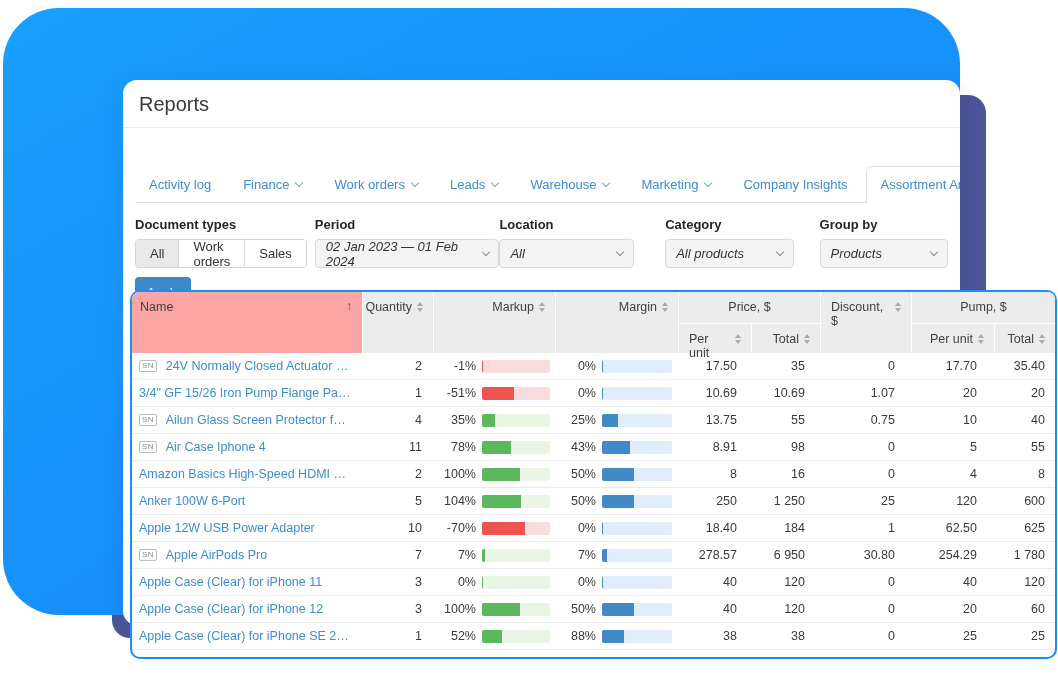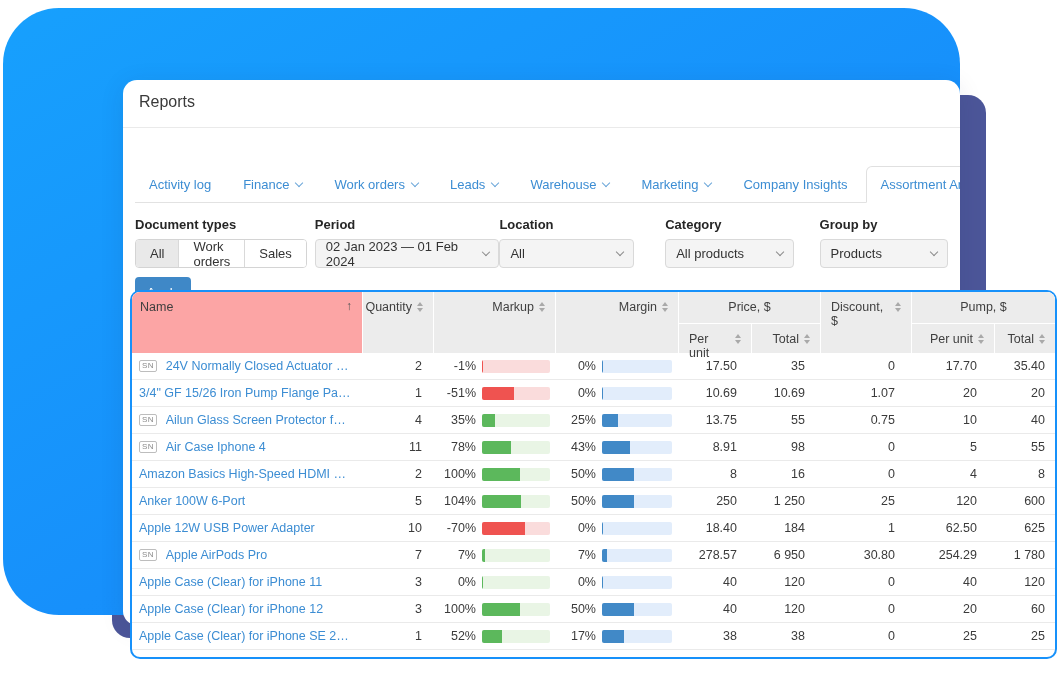--- a/index.html
+++ b/index.html
@@ -11,21 +11,21 @@
     background:#4c5699; border-radius:18px; z-index:0; }
   .blue-bg { position:absolute; left:3px; top:8px; width:957px; height:607px;
     background:linear-gradient(150deg,#17a0fd 0%,#1790fb 55%,#148bf8 100%);
     border-radius:56px; z-index:1; }
 
   
   .card { position:absolute; left:123px; top:80px; width:837px; height:545px;
     background:#fff; border-radius:14px; overflow:hidden; z-index:2;
     box-shadow:0 4px 24px rgba(20,40,80,.10); }
   .card-header { height:48px; padding:13px 16px; border-bottom:1px solid #eaeaea; }
-  .card-title { font-size:16px; color:#3a3a3a; font-weight:400; }
+  .card-title { font-size:20px; color:#3a3a3a; font-weight:400; }
 
   
   .tabs { display:flex; align-items:flex-end; margin:38px 12px 0 12px; border-bottom:1px solid #e2e2e2; }
   .tab { display:flex; align-items:center; gap:7px; padding:10px 14px; font-size:13px;
     color:#3c8dd3; cursor:pointer; white-space:nowrap; margin-right:4px; }
   .tab.active { background:#fff; border:1px solid #e0e0e0; border-bottom:1px solid #fff;
     border-radius:6px 6px 0 0; margin-bottom:-1px; }
   .chev { width:6px; height:6px; border-right:1.6px solid #6ba6d9; border-bottom:1.6px solid #6ba6d9;
     transform:rotate(45deg); margin-top:-4px; }
 
@@ -33,21 +33,21 @@
   .filters { display:flex; margin:14px 12px 0 12px; }
   .filter { display:flex; flex-direction:column; }
   .filter-label { font-size:13px; font-weight:bold; color:#262626; height:16px; }
   .control { margin-top:6px; height:29px; display:flex; align-items:center; font-size:13px; color:#333; }
   .segmented { border:1px solid #d4d4d4; border-radius:4px; overflow:hidden; display:inline-flex; background:#fff; }
   .seg-btn { padding:0 14px; height:27px; display:flex; align-items:center; font-size:13px; color:#333;
     background:#fff; border-left:1px solid #d9d9d9; cursor:pointer; }
   .seg-btn:first-child { border-left:none; }
   .seg-btn.selected { background:#e9e9e9; }
   .select { justify-content:space-between; background:#f4f4f4; border:1px solid #d9d9d9; border-radius:4px;
-    padding:0 10px; cursor:pointer; }
+    padding:0 10px; cursor:pointer;font-style:italic; }
   .select .chev { border-color:#8b8b8b; }
   .w-period { width:230px; margin-left:8px; }
   .w-location { width:168px; margin-left:0; }
   .w-category { width:160px; margin-left:31px; }
   .w-group { width:160px; margin-left:26px; }
   .apply-btn { margin:9px 0 0 12px; width:56px; height:30px; background:#3f88c7; color:#fff;
     border:none; border-radius:4px; font-size:13px; font-family:inherit; cursor:pointer; }
 
   
   .table-card { position:absolute; left:130px; top:290px; width:927px; height:369px;
@@ -476,21 +476,21 @@
             <span class="name-link">Apple Case (Clear) for iPhone SE 2020</span>
           </div>
           <div class="td num">1</div>
           <div class="td bar-cell">
             <span>52%</span>
             <div class="bar markup track-green">
               <div class="fill fill-green" style="width: 28.8889%;"></div>
             </div>
           </div>
           <div class="td bar-cell">
-            <span>17%</span>
+            <span>88%</span>
             <div class="bar margin track-blue">
               <div class="fill fill-blue" style="width: 31.4815%;"></div>
             </div>
           </div>
           <div class="td num">38</div>
           <div class="td num">38</div>
           <div class="td num">0</div>
           <div class="td num">25</div>
           <div class="td num">25</div>
         </div>

